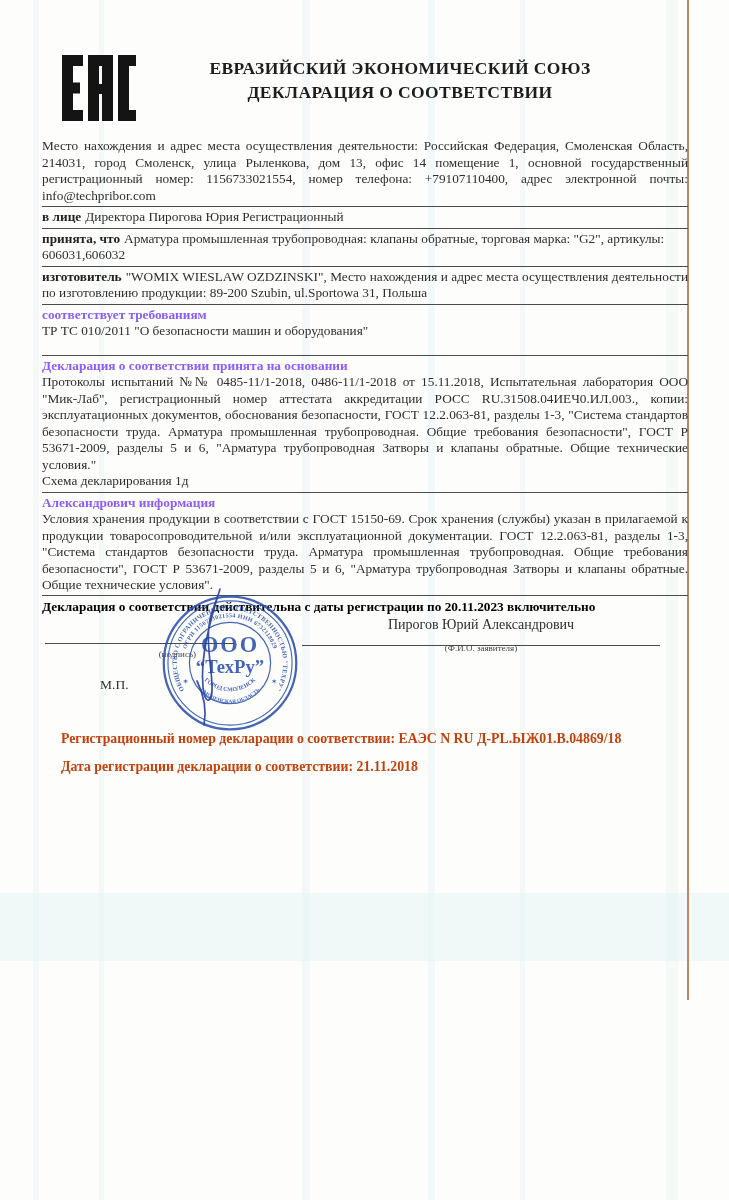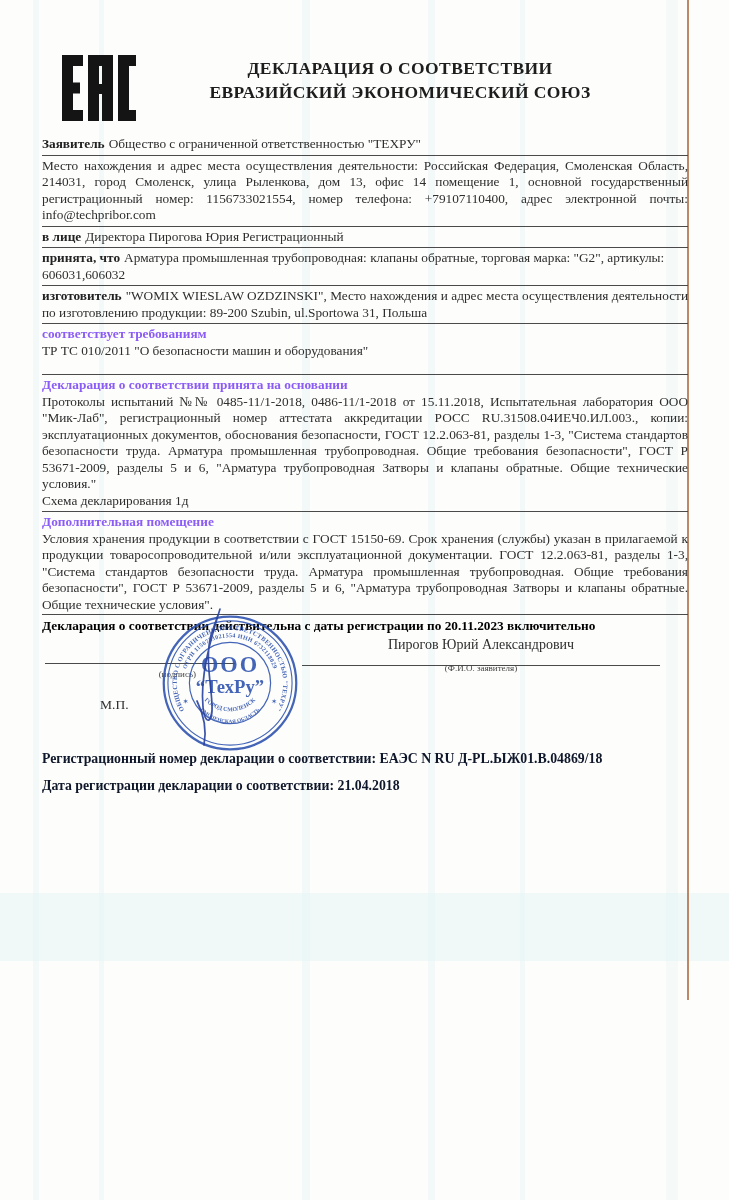--- a/index.html
+++ b/index.html
@@ -35,21 +35,21 @@
   .sig-line-left{position:absolute;left:3px;top:28px;width:190px;border-top:1px solid #4a4a4a;}
   .sig-caption{position:absolute;left:58px;top:31px;width:96px;text-align:right;font-size:9px;color:#444;}
   .mp{position:absolute;left:58px;top:62px;font-size:13.5px;}
   .fio-name{position:absolute;left:260px;top:2px;width:358px;text-align:center;font-size:14px;}
   .sig-line-right{position:absolute;left:260px;top:30px;width:358px;border-top:1px solid #4a4a4a;}
   .fio-caption{position:absolute;left:260px;top:25px;width:358px;text-align:center;font-size:9px;color:#444;}
   .stamp{position:absolute;left:118px;top:-22px;width:140px;height:140px;opacity:.88;}
   .signature-svg{position:absolute;left:138px;top:-32px;width:60px;height:150px;}
 
   
-  .reg{font-weight:bold;color:#0f172a;font-size:13.8px;margin-top:4px;}
+  .reg{font-weight:bold;color:#c2410c;font-size:13.8px;margin-top:4px;margin-left:19px;}
   .reg + .reg{margin-top:11px;}
 </style>
 </head>
 <body>
 
 <div class="page">
 
   <div class="artifact streak" style="left:33px;width:6px;"></div>
   <div class="artifact streak" style="left:99px;width:5px;"></div>
   <div class="artifact streak" style="left:302px;width:8px;"></div>
@@ -69,29 +69,26 @@
         <rect x="40" y="0" width="11" height="66"></rect>
       <rect x="26" y="0" width="25" height="11"></rect>
         <rect x="26" y="29" width="25" height="10"></rect>
       <rect x="56" y="0" width="11" height="66"></rect>
         <rect x="56" y="0" width="18" height="11"></rect>
       <rect x="56" y="55" width="18" height="11"></rect>
     </g>
   </svg>
 
   <div class="titles">
+    <div>ЕВРАЗИЙСКИЙ ЭКОНОМИЧЕСКИЙ СОЮЗ</div>
     <div>ДЕКЛАРАЦИЯ О СООТВЕТСТВИИ</div>
-    <div>ЕВРАЗИЙСКИЙ ЭКОНОМИЧЕСКИЙ СОЮЗ</div>
   </div>
 
   <div class="doc">
 
-    <div class="row row-applicant">
-      <span class="b">Заявитель</span><span>Общество с ограниченной ответственностью "ТЕХРУ"</span>
-    </div>
 
     <div class="row j">
       <span>Место нахождения и адрес места осуществления деятельности: Российская Федерация, Смоленская Область, 214031, город Смоленск, улица Рыленкова, дом 13, офис 14 помещение 1, основной государственный регистрационный номер: 1156733021554, номер телефона: +79107110400, адрес электронной почты: info@techpribor.com</span>
     </div>
 
     <div class="row">
       <span class="b">в лице</span><span>Директора Пирогова Юрия Регистрационный</span>
     </div>
 
     <div class="row">
@@ -107,21 +104,21 @@
       <div>ТР ТС 010/2011 "О безопасности машин и оборудования"</div>
     </div>
 
     <div class="row">
       <div class="head">Декларация о соответствии принята на основании</div>
       <div class="j">Протоколы испытаний №№ 0485-11/1-2018, 0486-11/1-2018 от 15.11.2018, Испытательная лаборатория ООО "Мик-Лаб", регистрационный номер аттестата аккредитации РОСС RU.31508.04ИЕЧ0.ИЛ.003., копии: эксплуатационных документов, обоснования безопасности, ГОСТ 12.2.063-81, разделы 1-3, "Система стандартов безопасности труда. Арматура промышленная трубопроводная. Общие требования безопасности", ГОСТ Р 53671-2009, разделы 5 и 6, "Арматура трубопроводная Затворы и клапаны обратные. Общие технические условия."</div>
       <div>Схема декларирования 1д</div>
     </div>
 
     <div class="row row-additional">
-      <div class="head">Дополнительная помещение</div>
+      <div class="head">Александрович информация</div>
       <div class="j">Условия хранения продукции в соответствии с ГОСТ 15150-69. Срок хранения (службы) указан в прилагаемой к продукции товаросопроводительной и/или эксплуатационной документации. ГОСТ 12.2.063-81, разделы 1-3, "Система стандартов безопасности труда. Арматура промышленная трубопроводная. Общие требования безопасности", ГОСТ Р 53671-2009, разделы 5 и 6, "Арматура трубопроводная Затворы и клапаны обратные. Общие технические условия".</div>
     </div>
 
     <div class="validity">Декларация о соответствии действительна с даты регистрации по 20.11.2023 включительно</div>
 
     <div class="sigblock">
       <div class="sig-line-left"></div>
       <div class="sig-caption">(подпись)</div>
       <div class="mp">М.П.</div>
 
@@ -155,16 +152,16 @@
 
       <svg class="signature-svg" viewBox="0 0 60 150" aria-hidden="true">
         <g fill="none" stroke="#2742a0" stroke-width="1.7" stroke-linecap="round" opacity=".9">
           <path d="M40,6 C30,38 20,74 23,104 C25,124 33,120 32,101 C31,80 25,54 31,32 L38,12"></path>
           <path d="M17,98 C23,110 27,126 24,142"></path>
         </g>
       </svg>
     </div>
 
     <div class="reg">Регистрационный номер декларации о соответствии: ЕАЭС N RU Д-PL.ЫЖ01.В.04869/18</div>
-    <div class="reg">Дата регистрации декларации о соответствии: 21.04.2018</div>
+    <div class="reg">Дата регистрации декларации о соответствии: 21.11.2018</div>
 
   </div>
 </div>
 
 </body></html>

